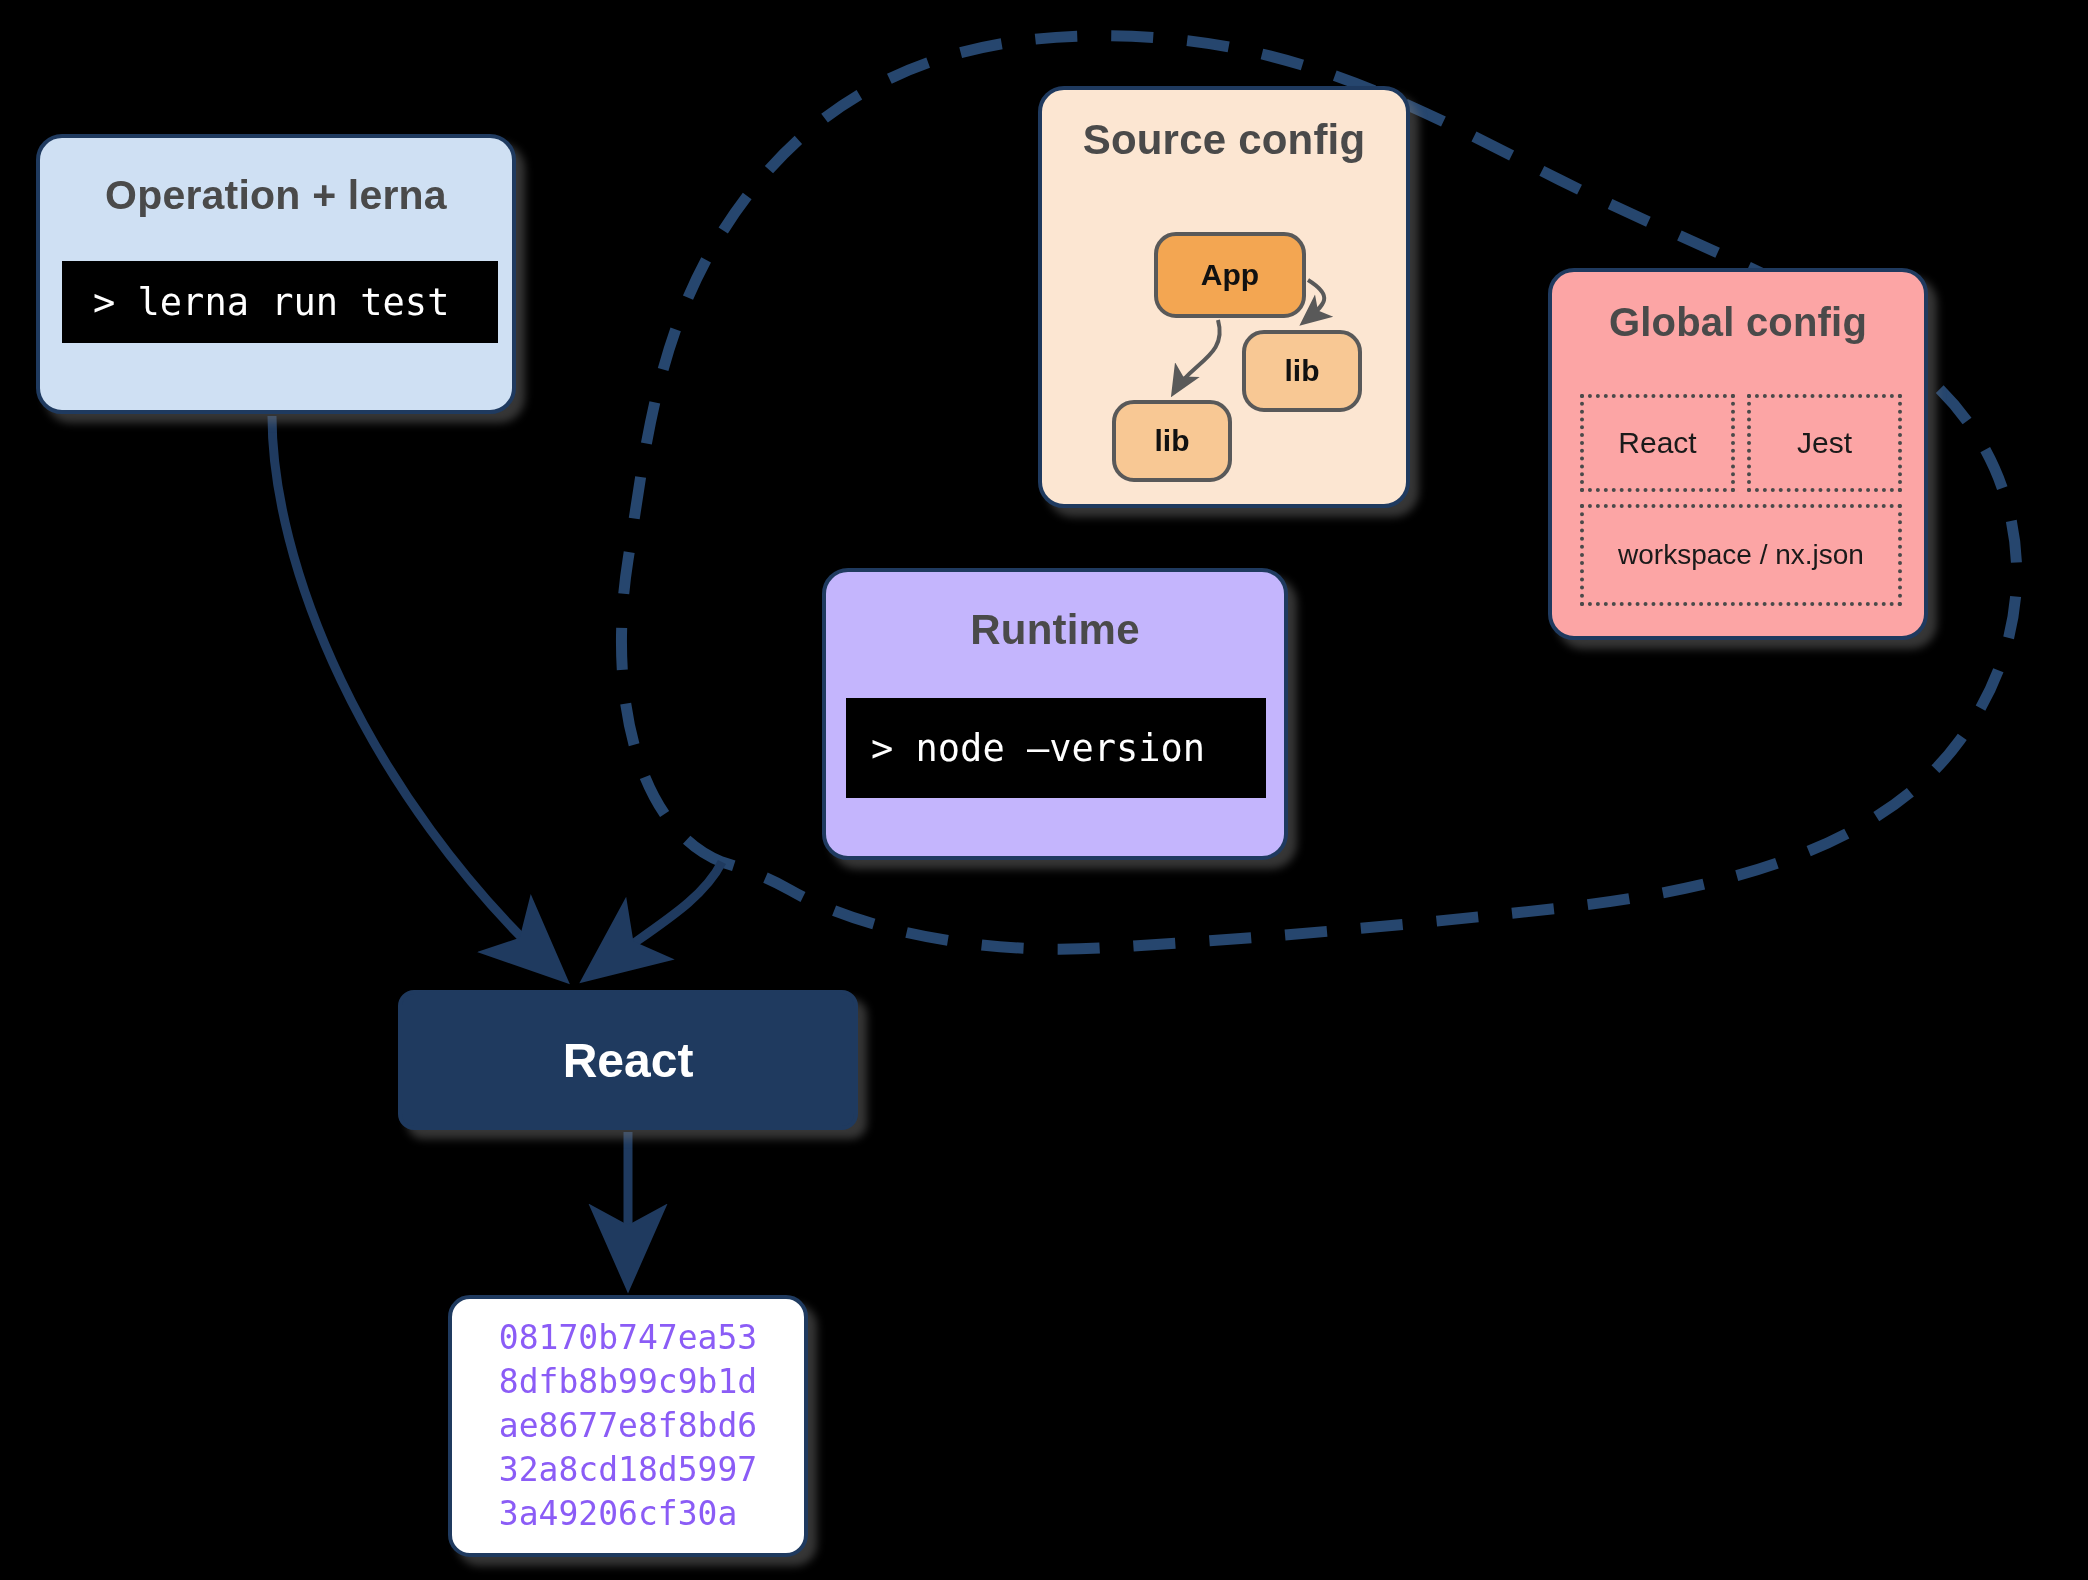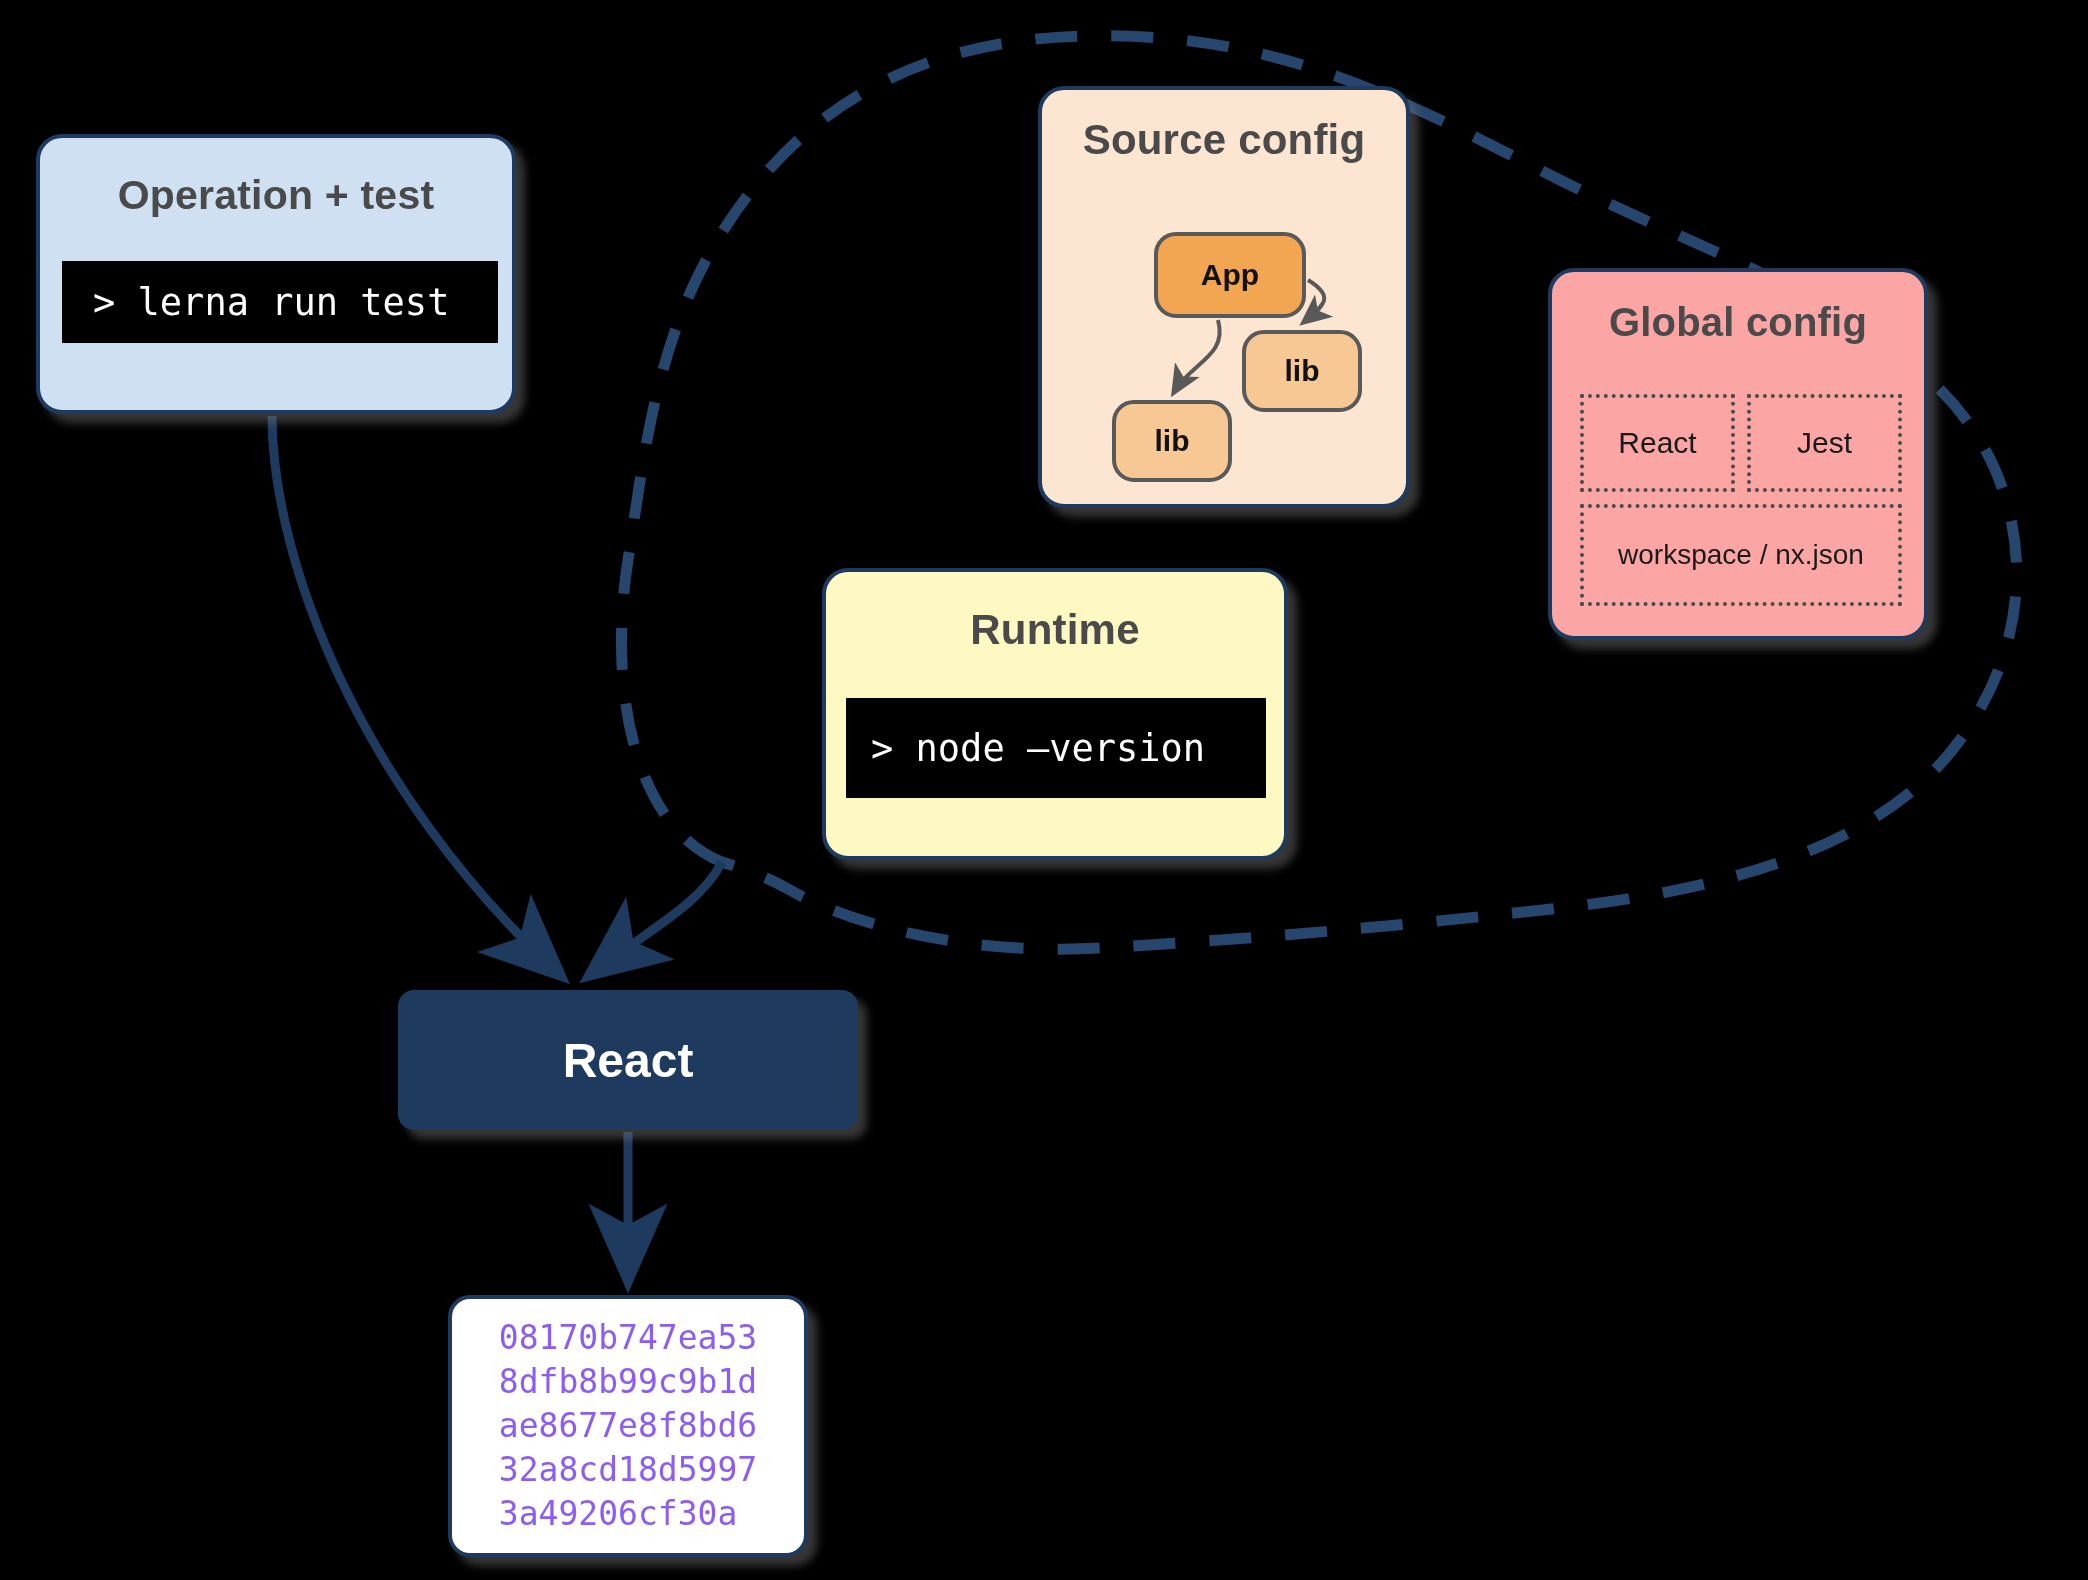--- a/index.html
+++ b/index.html
@@ -159,21 +159,21 @@
   }
   .cfg-cell.half { width: 155px; }
   .cfg-cell.full { width: 322px; height: 102px; margin-top: 12px; font-size: 28px; }
 
   
   #runtime {
     left: 822px;
     top: 568px;
     width: 466px;
     height: 292px;
-    background: #fef9c3;
+    background: #c4b5fd;
   }
   #runtime .card-title {
     font-size: 42px;
     margin-top: 34px;
   }
   #runtime-terminal {
     position: absolute;
     left: 20px;
     top: 126px;
     width: 420px;
@@ -248,21 +248,21 @@
              C 762 874, 740 868, 722 862 Z" fill="none" stroke="#26466e" stroke-width="11" stroke-dasharray="42 34" stroke-linecap="butt"></path>
 
     <path d="M 272 416 C 272 560, 360 790, 560 975" fill="none" stroke="#1f3a5f" stroke-width="9" marker-end="url(#arrowNavy)"></path>
 
     <path d="M 722 862 C 700 905, 648 930, 590 975" fill="none" stroke="#1f3a5f" stroke-width="9" marker-end="url(#arrowNavy)"></path>
 
     <path d="M 628 1132 L 628 1280" fill="none" stroke="#1f3a5f" stroke-width="9" marker-end="url(#arrowNavy)"></path>
   </svg>
 
   <div class="card" id="op-flags">
-    <div class="card-title">Operation + test</div>
+    <div class="card-title">Operation + lerna</div>
     <div class="terminal" id="op-terminal">&gt; lerna run test</div>
   </div>
 
   <div class="card" id="source-files">
     <div class="card-title">Source config</div>
 
     <svg id="src-arrows" viewBox="0 0 372 422">
       <defs>
         <marker id="arrowGray" markerWidth="10" markerHeight="10" refX="6.5" refY="4" orient="auto" markerUnits="strokeWidth">
           <path d="M0,0.4 L8,4 L0,7.6 L2,4 Z" fill="#595959"></path>

